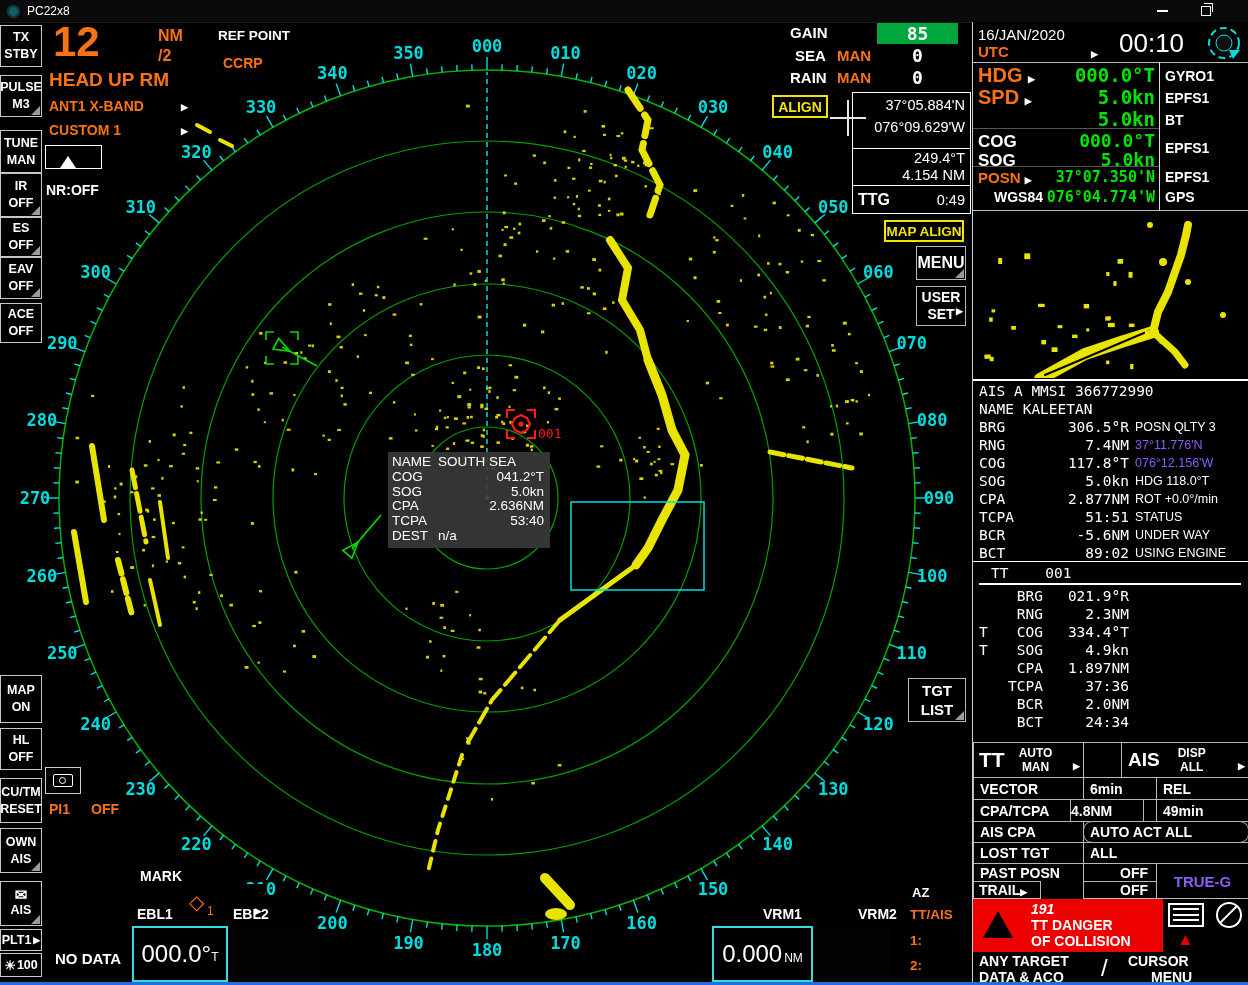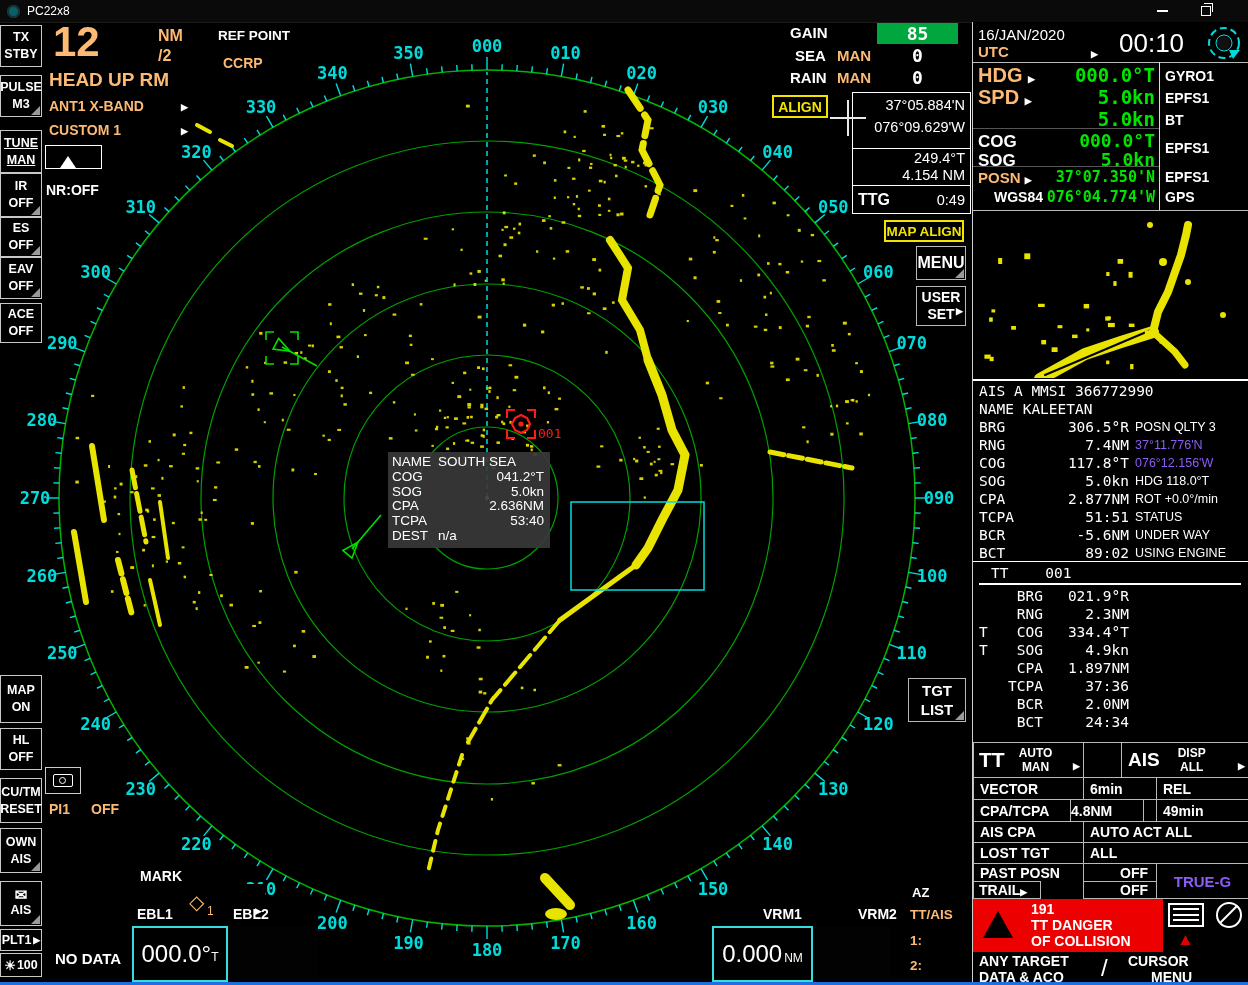--- a/index.html
+++ b/index.html
@@ -3,21 +3,21 @@
 <meta charset="utf-8">
 <style>
   html,body{margin:0;padding:0;background:#222;}
   #app{position:relative;width:1248px;height:985px;background:#000;overflow:hidden;
        font-family:"Liberation Sans",sans-serif;color:#fff;}
   .abs{position:absolute;}
   .mono{font-family:"DejaVu Sans Mono",monospace;}
   .bold{font-weight:bold;}
   .gval{color:#00E400;font-family:"DejaVu Sans Mono",monospace;font-weight:bold;}
   .yel{color:#8b5cf6;}
-  .chip{background:#000;color:#fdba74;}
+  .chip{background:#000;color:#f97316;}
   
   #titlebar{position:absolute;left:0;top:0;width:1248px;height:22px;background:#0a0a0a;
             display:flex;align-items:center;font-size:12px;border-bottom:1px solid #1a1a1a;}
   #app-icon{width:13px;height:13px;border-radius:50%;background:#0d5f66;margin:0 7px 0 7px;
             box-shadow:inset 0 0 0 2px #13323a;}
   .wbtn{position:absolute;top:3px;width:20px;height:16px;display:flex;align-items:center;justify-content:center;}
   .min-glyph{width:11px;height:2px;background:#fff;}
   .restore-glyph{width:8px;height:8px;border:1.5px solid #fff;position:relative;}
   .restore-glyph::before{content:"";position:absolute;left:2px;top:-4px;width:8px;height:8px;border:1.5px solid #fff;border-bottom:none;border-left:none;}
   
@@ -752,21 +752,21 @@
 
   <div id="sidebar">
       <div class="side-btn" style="top: 25px; height: 42px;">
       <div class="l1">TX</div>
       <div class="l2">STBY</div>
     </div>
       <div class="side-btn corner" style="top: 75px; height: 42px;">
       <div class="l1">PULSE</div>
       <div class="l2">M3</div>
     </div>
-      <div class="side-btn" style="top: 130px; height: 43px; text-decoration: underline;">
+      <div class="side-btn" style="top: 130px; height: 43px;">
       <div class="l1">TUNE</div>
       <div class="l2">MAN</div>
     </div>
       <div class="side-btn corner" style="top: 173px; height: 44px;">
       <div class="l1">IR</div>
       <div class="l2">OFF</div>
     </div>
       <div class="side-btn corner" style="top: 217px; height: 40px;">
       <div class="l1">ES</div>
       <div class="l2">OFF</div>
@@ -1119,39 +1119,39 @@
         </span>
         <span class="arr-r abs" style="right:3px;top:13px;"></span>
       </div>
       <div class="cell" style="left:0;top:35px;width:111px;height:23px;padding-left:6px;">VECTOR</div>
       <div class="cell" style="left:110px;top:35px;width:74px;height:23px;padding-left:6px;">6min</div>
       <div class="cell" style="left:183px;top:35px;width:93px;height:23px;padding-left:6px;">REL</div>
       <div class="cell" style="left:0;top:57px;width:111px;height:23px;padding-left:6px;">CPA/TCPA</div>
       <div class="cell" style="left:97px;top:57px;width:74px;height:23px;">4.8NM</div>
       <div class="cell" style="left:183px;top:57px;width:93px;height:23px;padding-left:6px;">49min</div>
       <div class="cell" style="left:0;top:79px;width:111px;height:22px;padding-left:6px;">AIS CPA</div>
-      <div class="cell" style="left:110px;top:79px;width:166px;height:22px;padding-left:6px;">AUTO ACT ALL</div>
+      <div class="cell" style="left:110px;top:79px;width:166px;height:22px;padding-left:6px;border-radius:9px;">AUTO ACT ALL</div>
       <div class="cell" style="left:0;top:100px;width:111px;height:22px;padding-left:6px;">LOST TGT</div>
       <div class="cell" style="left:110px;top:100px;width:166px;height:22px;padding-left:6px;">ALL</div>
       <div class="cell" style="left:0;top:121px;width:111px;height:19px;padding-left:6px;border-right:none;">PAST POSN</div>
       <div class="cell" style="left:110px;top:121px;width:74px;height:19px;justify-content:flex-end;padding-right:8px;">OFF</div>
       <div class="cell" style="left:0;top:139px;width:111px;height:18px;border:none;">
         <span class="cell" style="left:0;top:0;width:68px;height:18px;padding-left:5px;position:absolute;">
           <span>TRAIL</span>
             <span class="arr-r"></span>
         </span>
       </div>
       <div class="cell" style="left:110px;top:139px;width:74px;height:18px;justify-content:flex-end;padding-right:8px;">OFF</div>
       <div class="cell yel" style="left:183px;top:121px;width:93px;height:36px;justify-content:center;font-size:15px;">TRUE-G</div>
     </div>
 
     <div class="abs" style="left:0;top:877px;width:276px;height:53px;">
       <div class="abs" style="left:0;top:0;width:190px;height:53px;background:#EC0000;">
         <span class="tri-black abs" style="left:10px;top:12px;"></span>
-        <span class="abs bold" style="left:58px;top:2px;font-size:14px;">191</span>
+        <span class="abs bold" style="left:58px;top:2px;font-size:14px;font-style:italic;">191</span>
         <span class="abs bold" style="left:58px;top:18px;font-size:14px;">TT DANGER</span>
         <span class="abs bold" style="left:58px;top:34px;font-size:14px;">OF COLLISION</span>
       </div>
       <div class="abs" style="left:192px;top:0;width:42px;height:31px;display:flex;align-items:center;justify-content:center;background:#000;">
         <span class="list-icon">
             <i></i>
             <i></i>
             <i></i>
           </span>
       </div>

